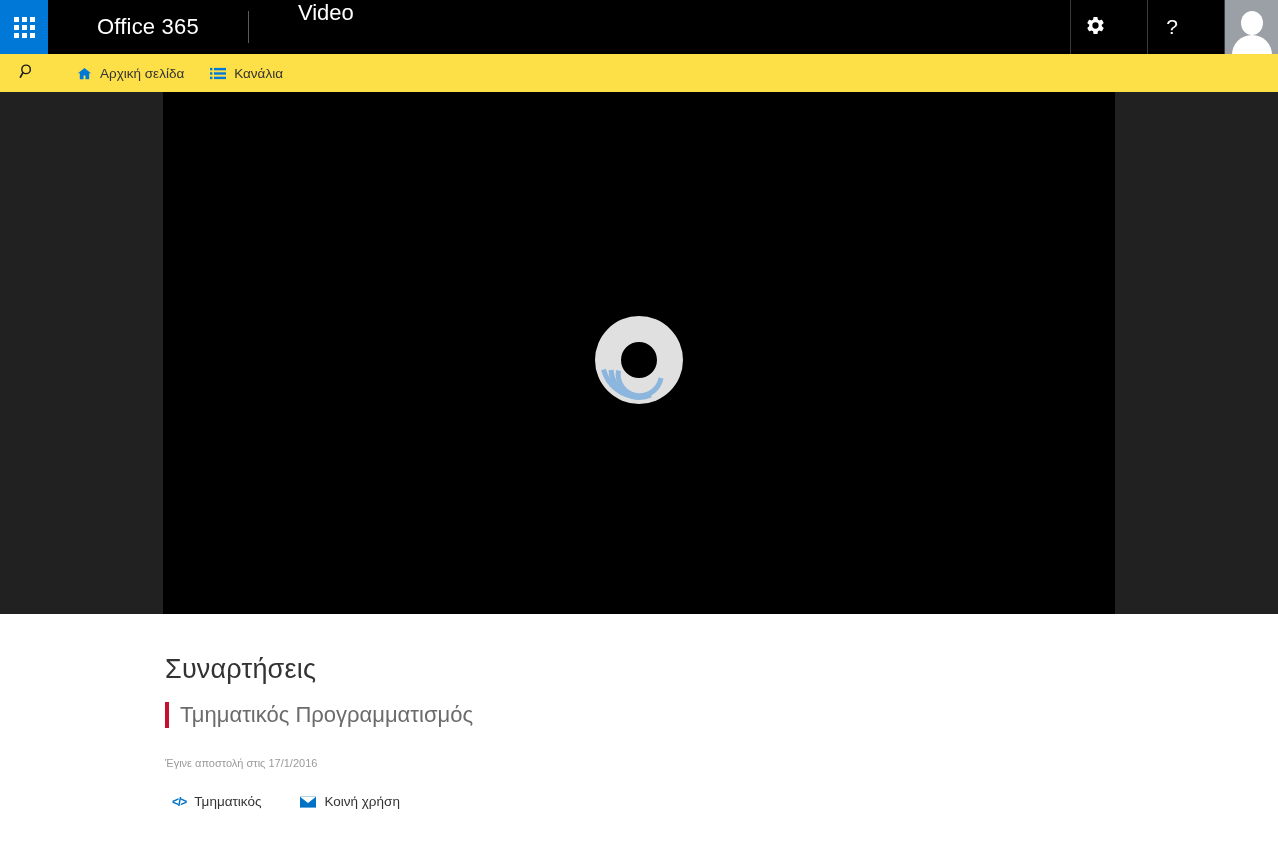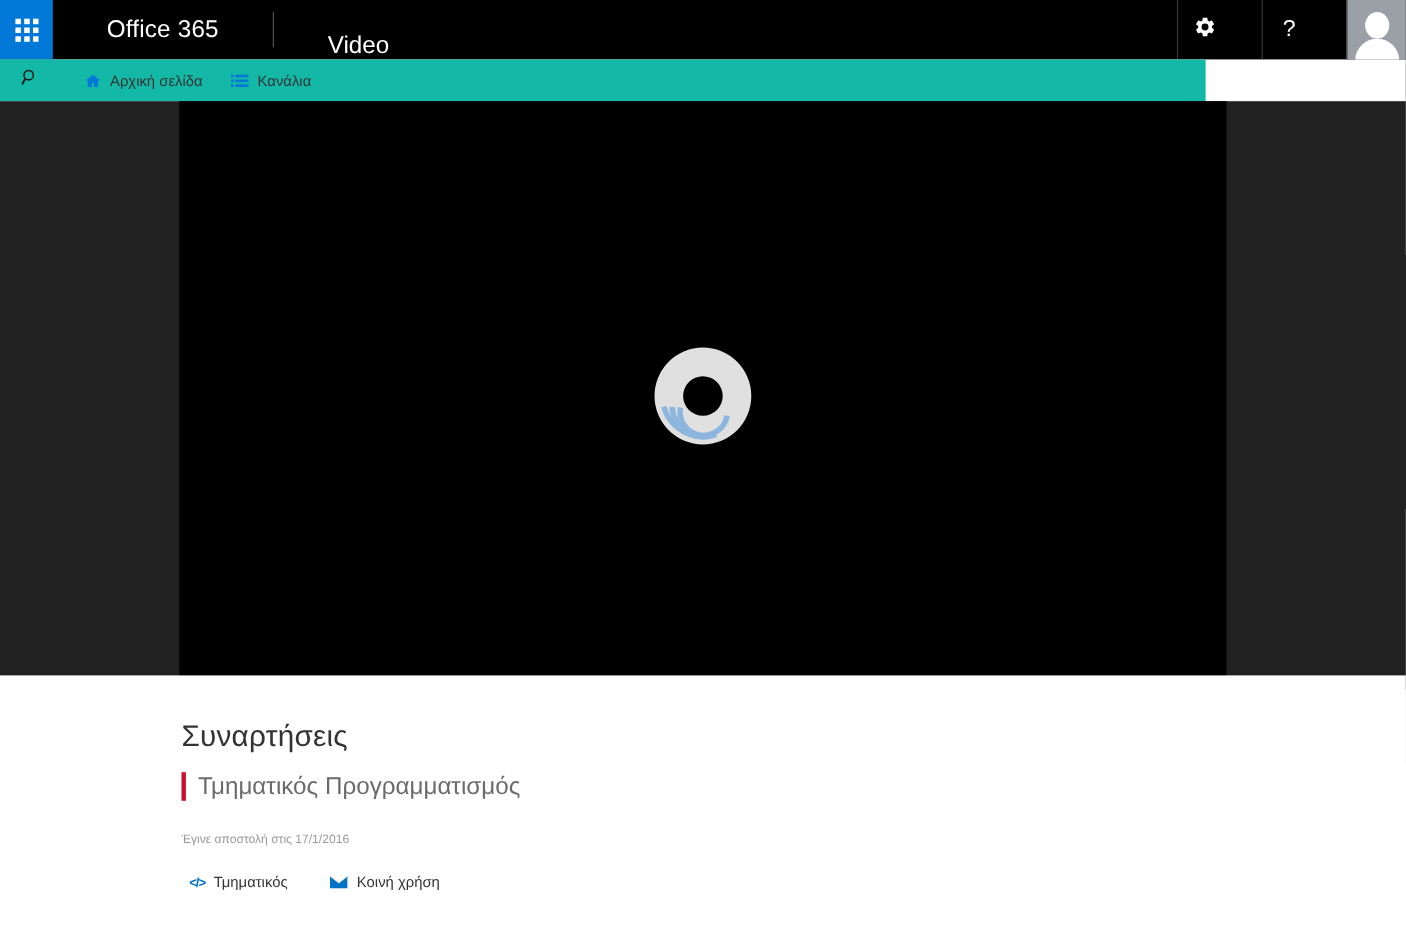--- a/index.html
+++ b/index.html
@@ -60,21 +60,21 @@
     white-space: nowrap;
   }
   .suite-divider {
     width: 1px;
     background: #5a5a5a;
     margin: 11px 0;
     flex: 0 0 auto;
   }
   .suite-app {
     display: flex;
-    align-items: flex-end;
+    align-items: flex-start;
     padding: 0 21px;
     color: #ffffff;
     font-size: 22px;
     font-weight: 300;
     cursor: pointer;
     white-space: nowrap;
   }
   .suite-spacer { flex: 1 1 auto; }
   .suite-btn {
     width: 48px;
@@ -120,23 +120,23 @@
     height: 34px;
     background: #ffffff;
     border-radius: 20px 20px 0 0;
   }
 
   
   .nav-bar {
     position: absolute;
     left: 0;
     top: 54px;
-    width: 1096px;
+    width: 1278px;
     height: 38px;
-    background: #14b8a6;
+    background: #fde047;
     display: flex;
     align-items: center;
     border-bottom: 1px solid #e3e3e3;
   }
   .nav-search {
     width: 54px;
     height: 38px;
     display: flex;
     align-items: center;
     justify-content: center;

